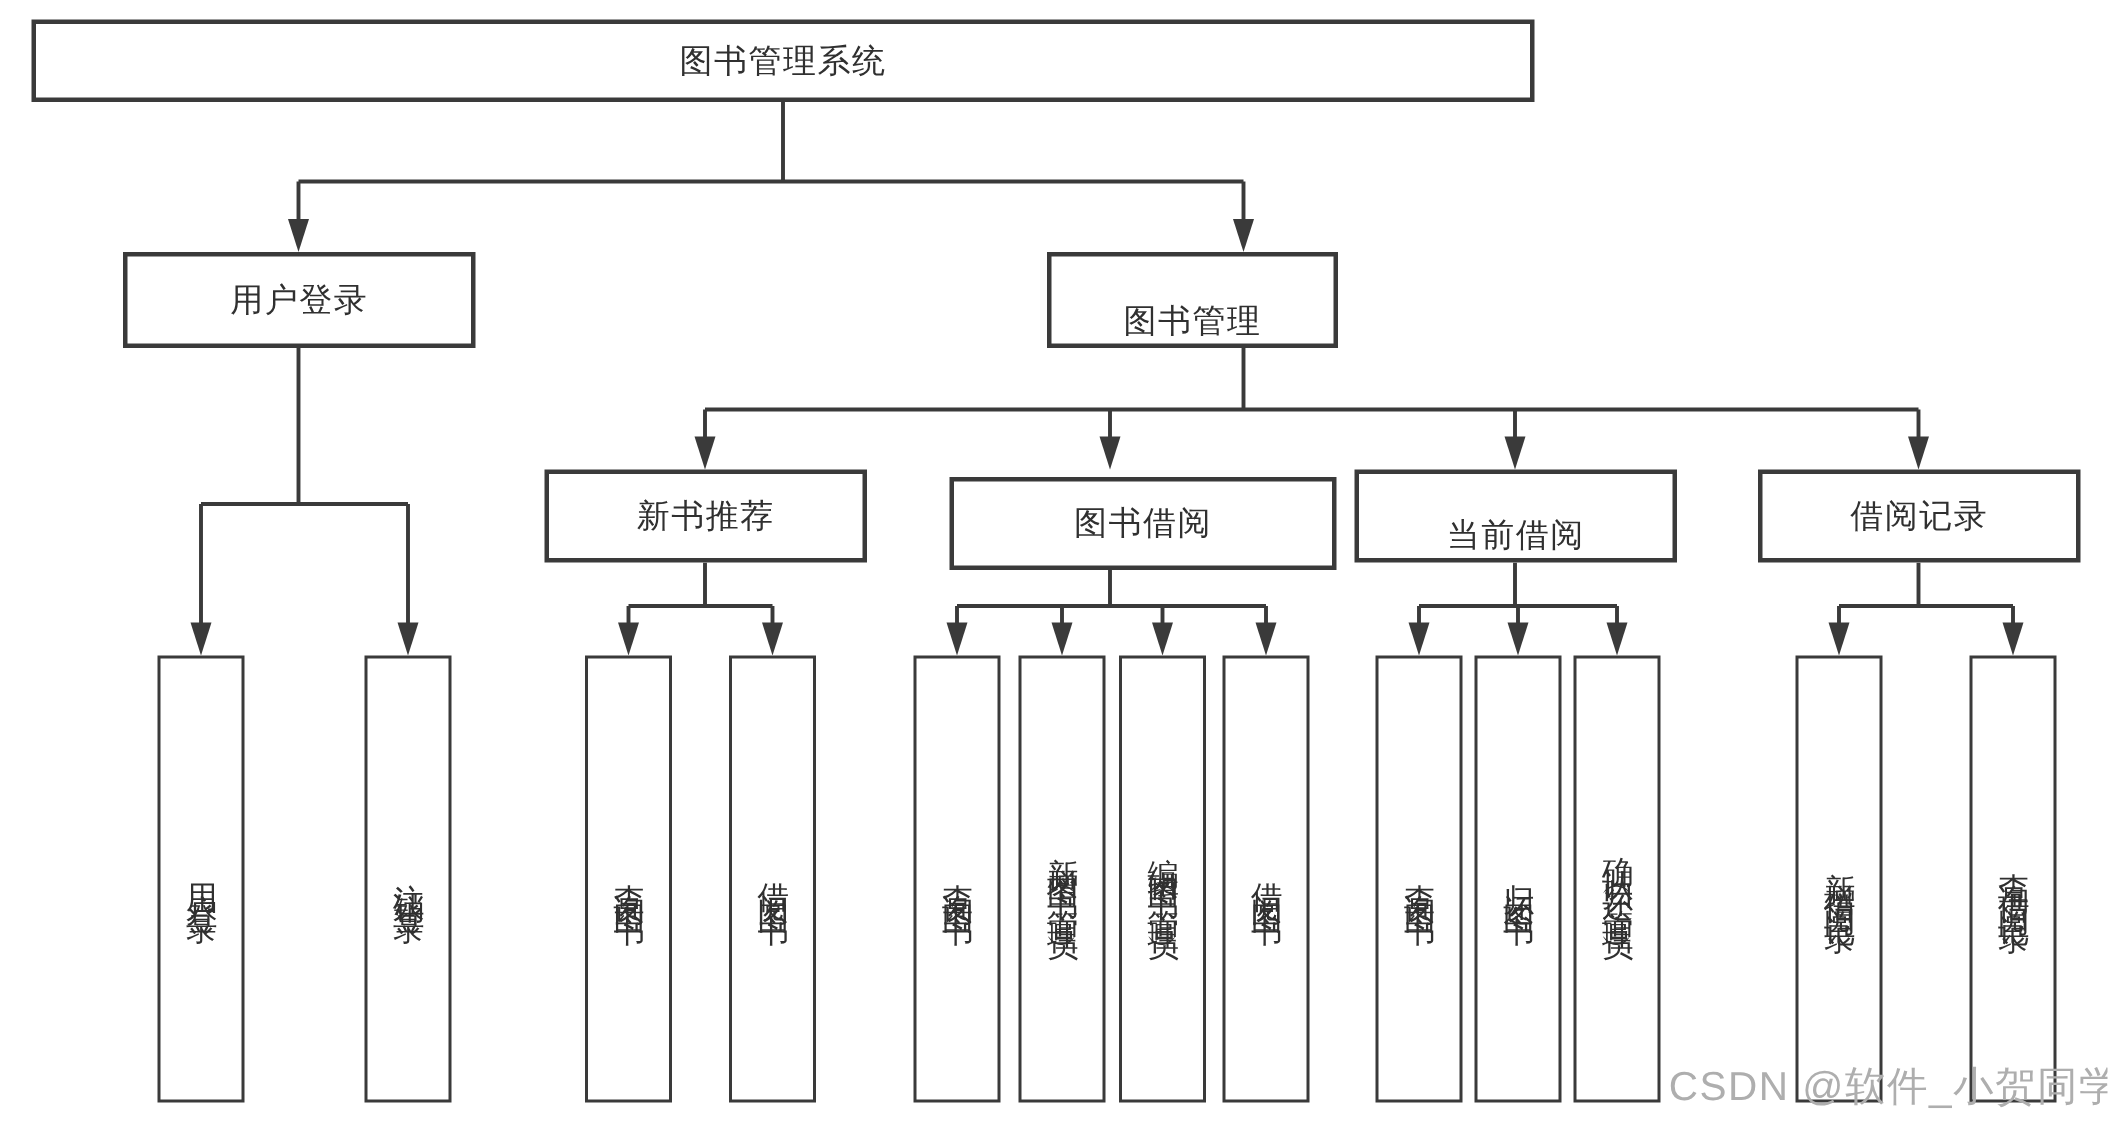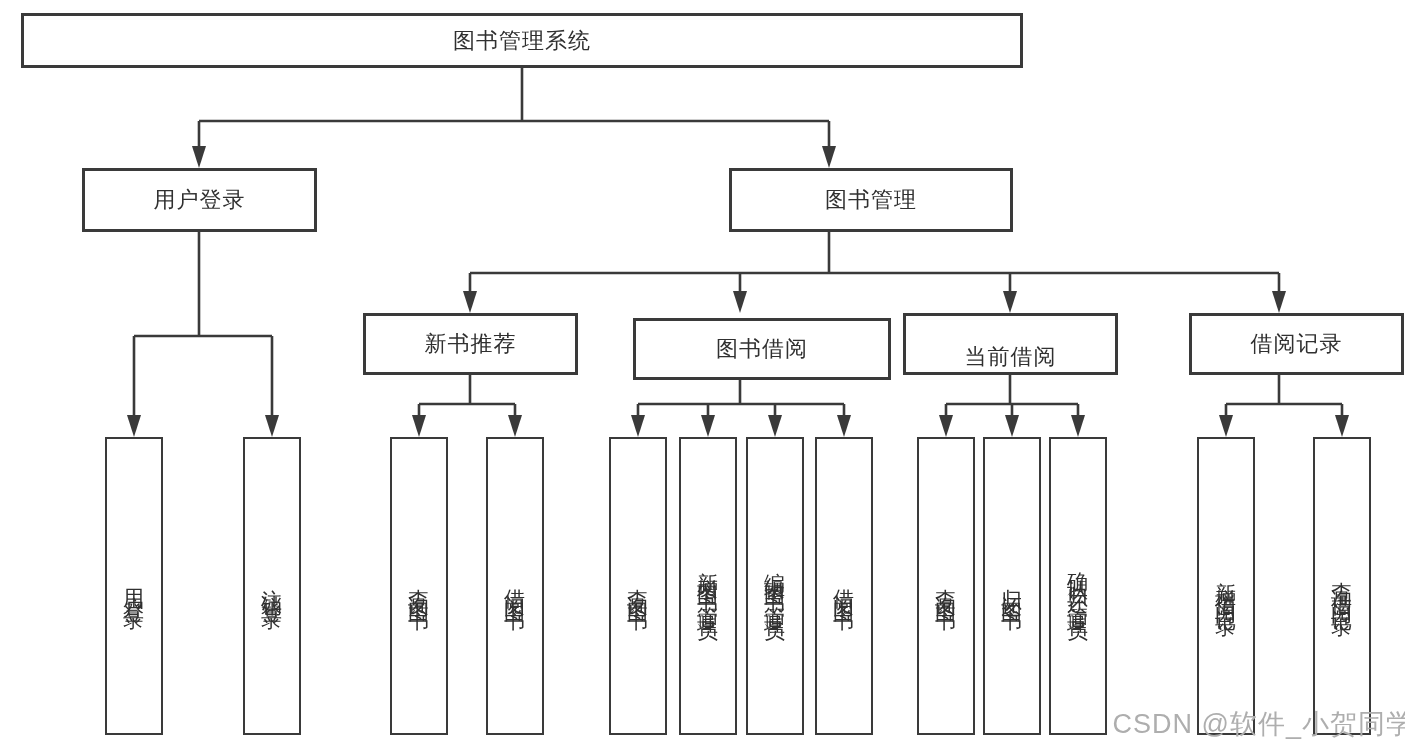--- a/index.html
+++ b/index.html
@@ -90,34 +90,34 @@
     <polygon points="1335,415 1349,415 1342,437"></polygon>
   </svg>
 
   <div class="node lvl" style="left:21px;top:13px;width:1002px;height:55px;">
     <span>图书管理系统</span>
   </div>
 
   <div class="node lvl" style="left:82px;top:168px;width:235px;height:64px;">
     <span>用户登录</span>
   </div>
-  <div class="node lvl" style="left:729px;top:168px;width:284px;height:64px;">
+  <div class="node lvl" style="left:698px;top:168px;width:194px;height:64px;align-items:flex-end;">
     <span>图书管理</span>
   </div>
 
   <div class="node lvl" style="left:363px;top:313px;width:215px;height:62px;font-family:Liberation Mono, monospace;">
     <span>新书推荐</span>
   </div>
   <div class="node lvl" style="left:633px;top:318px;width:258px;height:62px;">
     <span>图书借阅</span>
   </div>
   <div class="node lvl" style="left:903px;top:313px;width:215px;height:62px;align-items:flex-end;">
     <span>当前借阅</span>
   </div>
-  <div class="node lvl" style="left:1172px;top:313px;width:215px;height:62px;margin-left:17px;">
+  <div class="node lvl" style="left:1172px;top:313px;width:215px;height:62px;">
     <span>借阅记录</span>
   </div>
 
   <div class="node leaf" style="left:105px;top:437px;width:58px;height:298px;">
     <span>用户登录</span>
   </div>
   <div class="node leaf" style="left:243px;top:437px;width:58px;height:298px;">
     <span>注销登录</span>
   </div>
 

